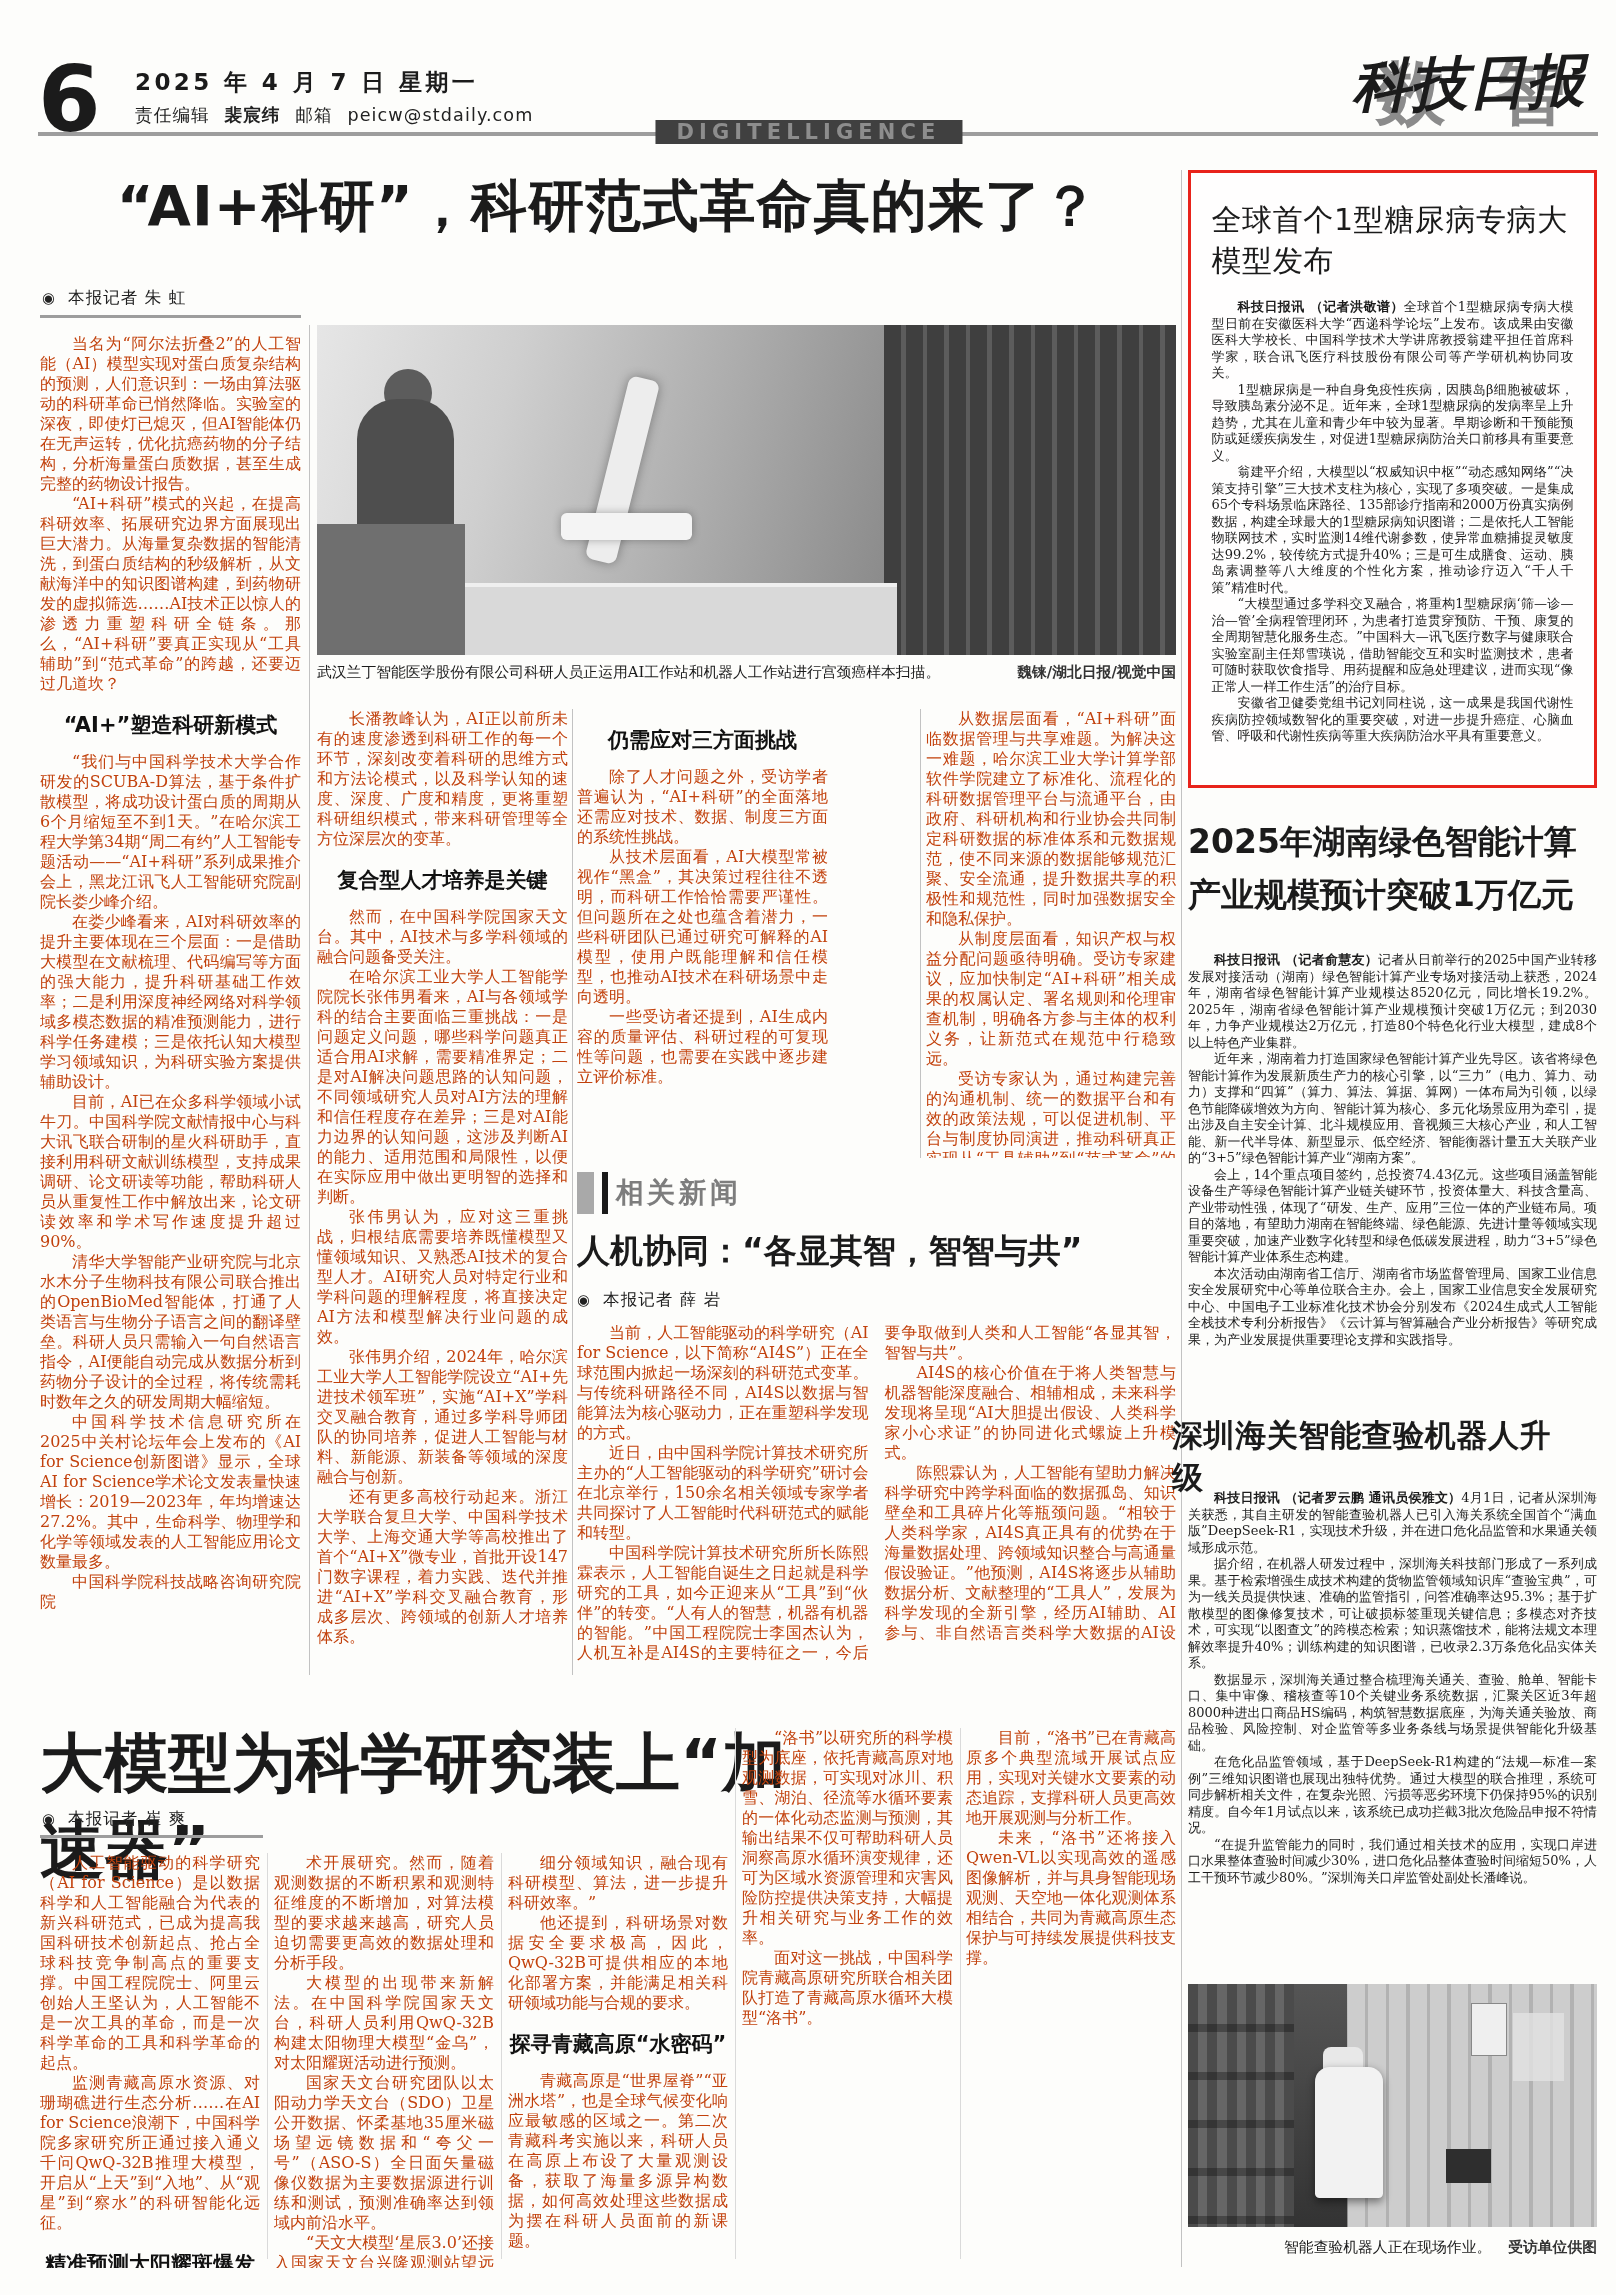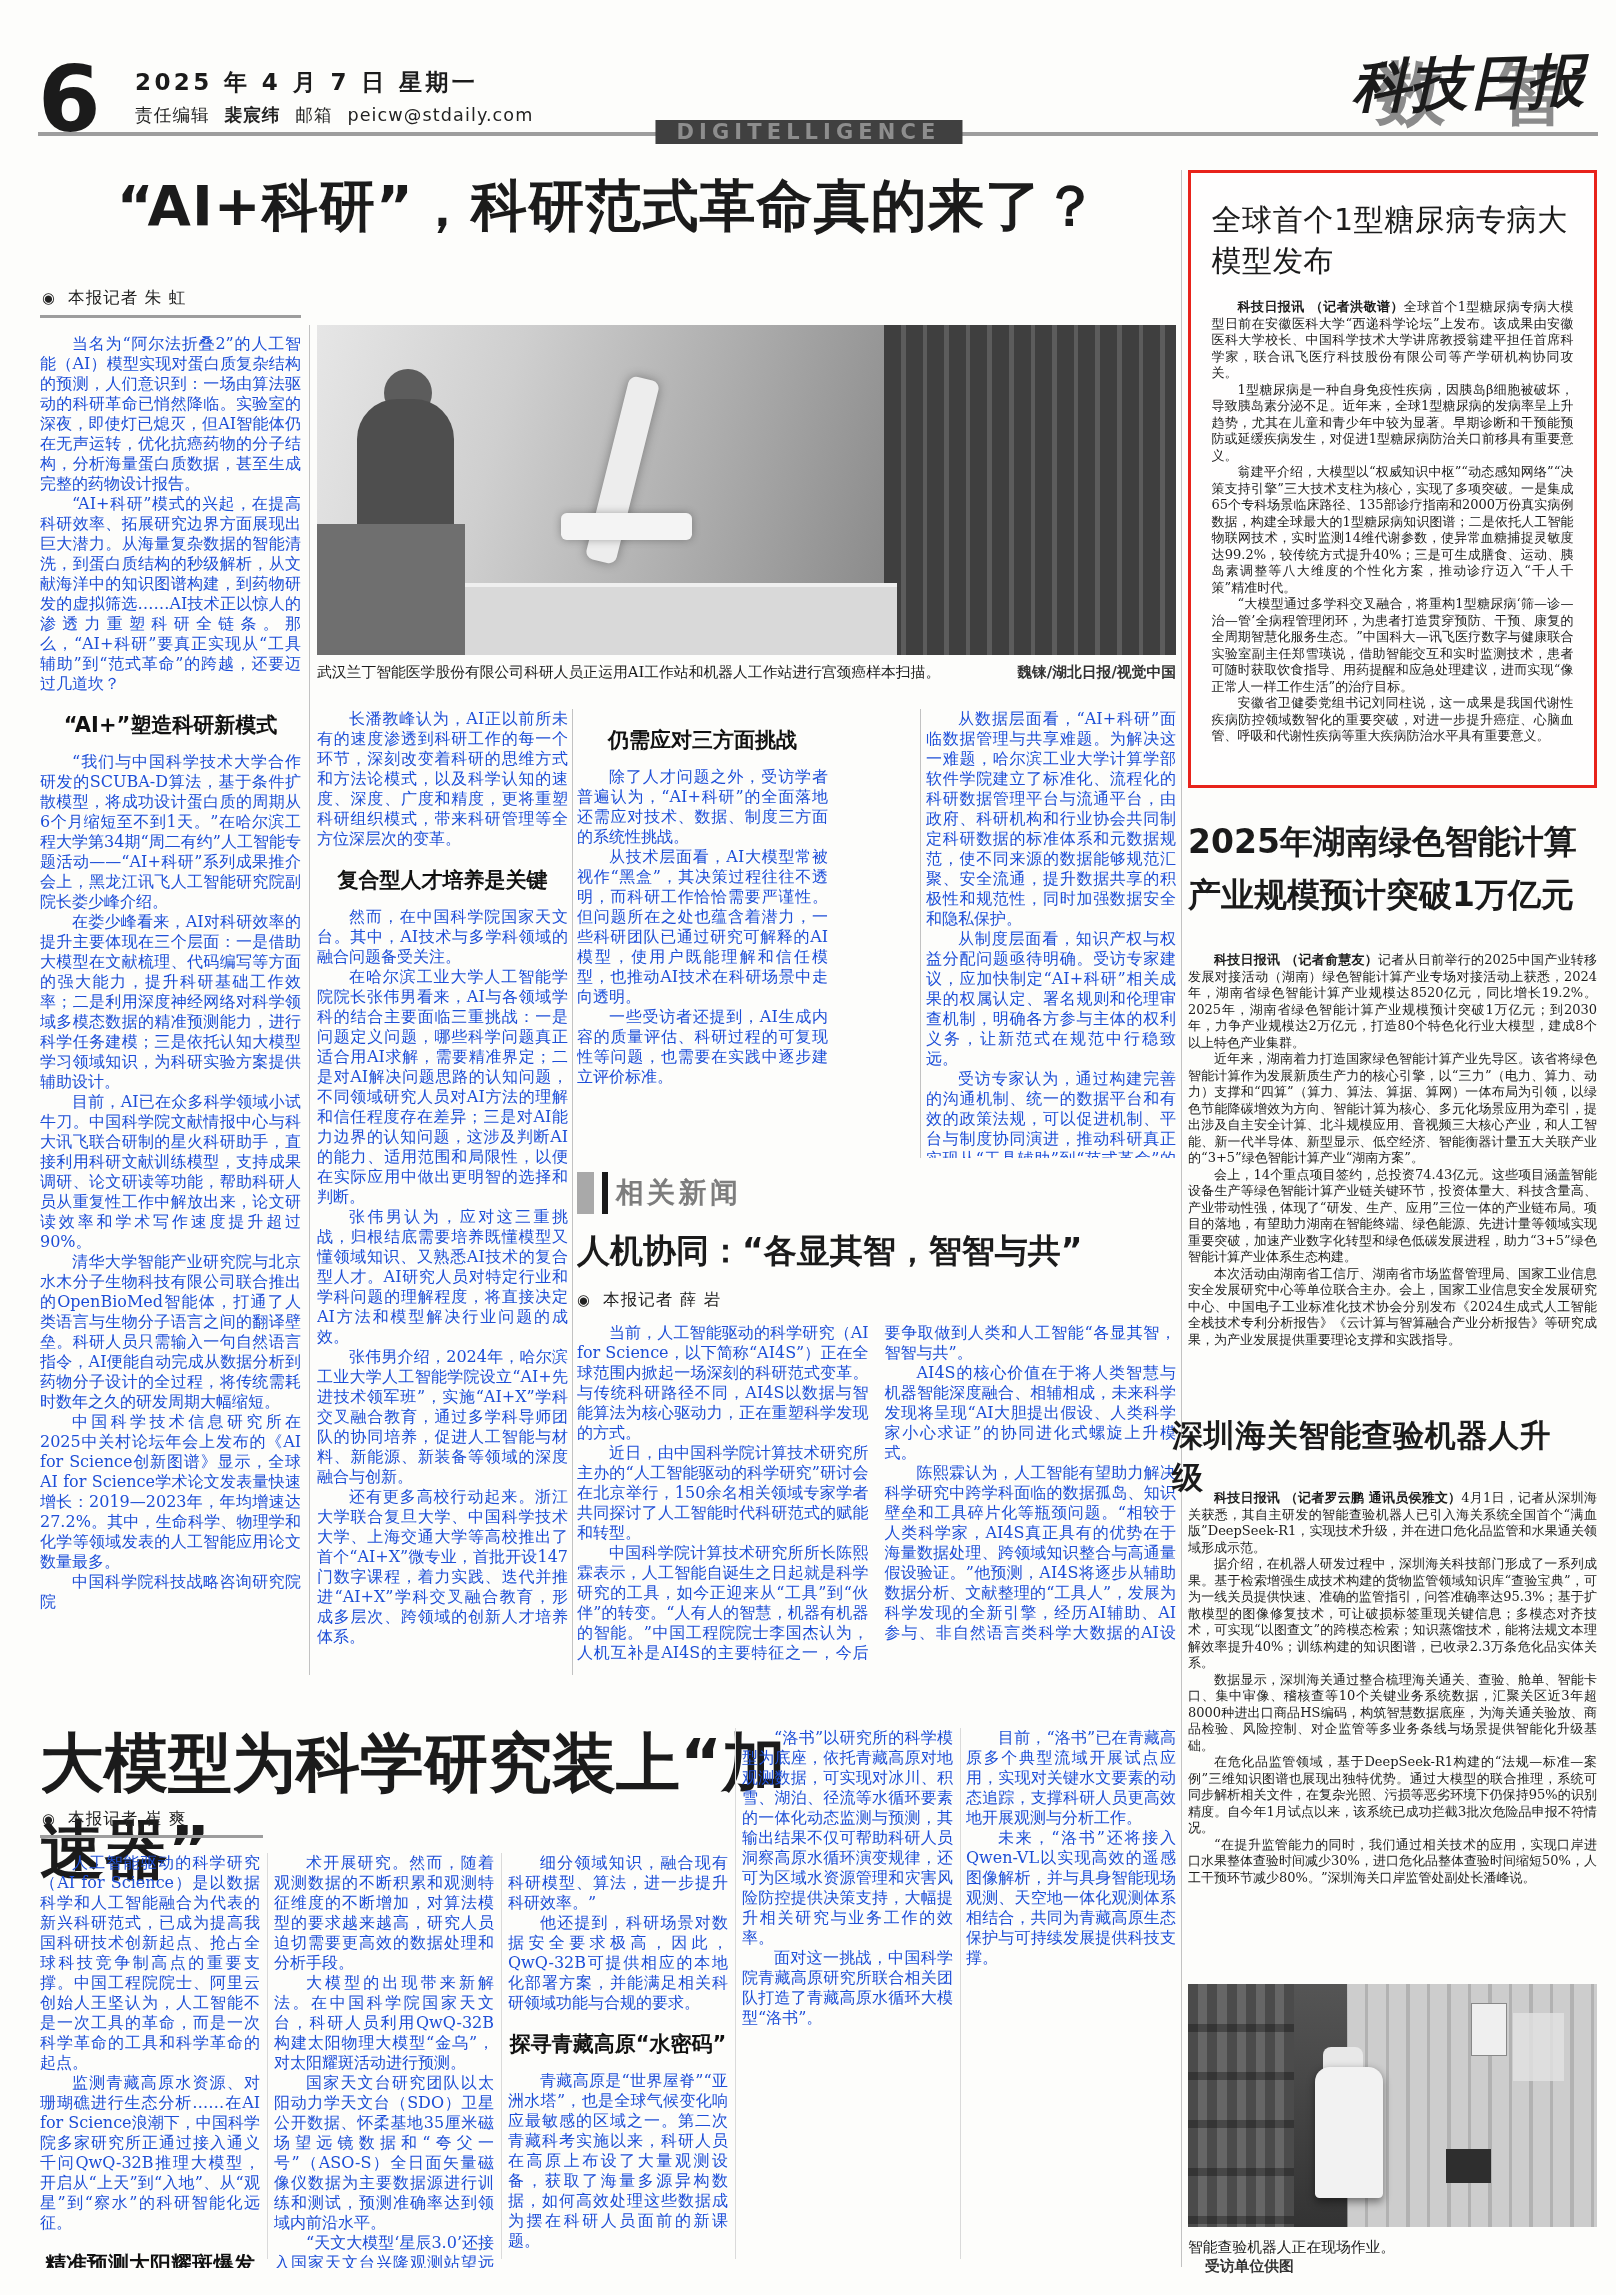--- a/index.html
+++ b/index.html
@@ -13,21 +13,21 @@
   .editor-line b{margin:0 8px;}
   .section-cn{left:0;top:47px;width:100%;text-align:right;font-size:70px;font-weight:900;
               color:#8b8b8b;letter-spacing:51px;text-indent:51px;}
   .header-rule{left:38px;top:132px;width:1560px;height:4px;background:#9d9d9d;}
   .section-en{left:50%;transform:translateX(-50%);top:120px;font-size:21px;font-weight:800;
               color:#8d8d8d;letter-spacing:5.1px;background:#404040;padding:0 21.6px;z-index:3;}
   .masthead{right:33px;top:45px;font-size:58px;font-weight:800;font-style:italic;
             font-family:"DejaVu Serif","Liberation Serif",serif;transform:rotate(-1.5deg);}
   
   .para{font-size:16px;line-height:20px;text-align:justify;text-indent:2em;margin:0;
-        font-family:"DejaVu Serif","Liberation Serif",serif;color:#1d4ed8;}
+        font-family:"DejaVu Serif","Liberation Serif",serif;color:#c2410c;}
   .para-sm{font-size:13px;line-height:16.5px;text-align:justify;text-indent:2em;margin:0;
         font-family:"DejaVu Serif","Liberation Serif",serif;color:#1c1c1c;}
   .subhead{font-size:21px;font-weight:800;text-align:center;margin:17px 0 12.5px;
            font-family:"DejaVu Sans","Liberation Sans",sans-serif;color:#111;}
   .colbox{position:absolute;overflow:hidden;}
   .byline{font-size:16.5px;color:#222;letter-spacing:1.1px;}
   .byline .dot{font-size:14.8px;margin-right:5.7px;}
   .rule-h{position:absolute;background:#9d9d9d;}
   .rule-v{position:absolute;width:1.1px;background:#c2c2c2;}
   .rule-v.light{background:#dadada;}
@@ -240,19 +240,19 @@
   <div class="photo2" style="left:1188px;top:1984px;width:409px;height:243px;">
     <div class="shelf"></div>
     <div class="door"></div>
     <div class="wall"></div>
     <div class="label1"></div>
     <div class="label2"></div>
     <div class="robot-head"></div>
     <div class="robot"></div>
     <div class="caution"></div>
   </div>
-  <div class="abs caption-row" style="left:1188px;top:2238px;width:409px;justify-content:flex-end;flex-direction:column;">
+  <div class="abs caption-row" style="left:1188px;top:2238px;width:409px;justify-content:flex-end;">
     <span>智能查验机器人正在现场作业。</span>
     <span class="caption-credit">受访单位供图</span>
   </div>
 
 </div>
 
 
 </body></html>

